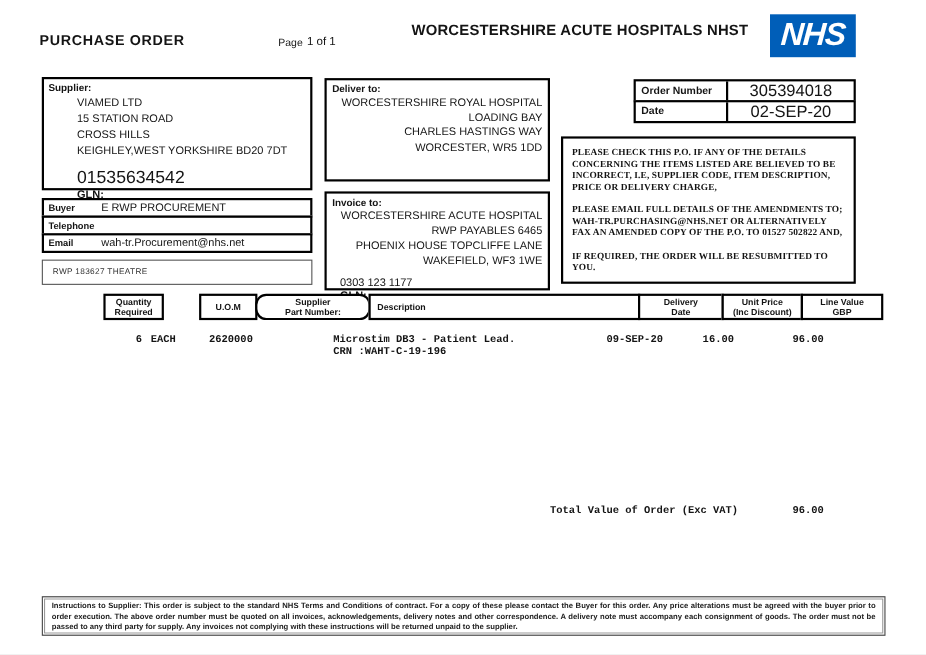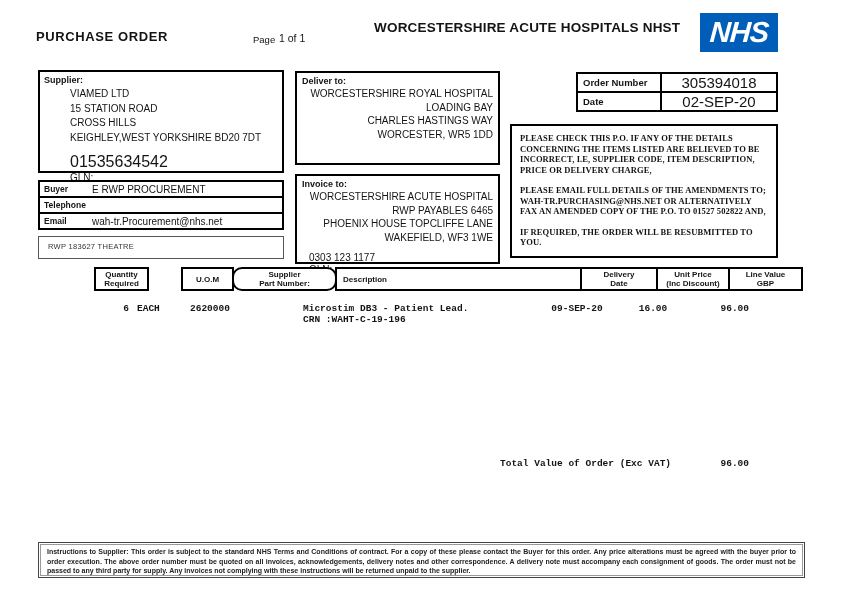--- a/index.html
+++ b/index.html
@@ -27,21 +27,21 @@
   }
 
   .bbox { border:2px solid #000; background:#fff; }
   .box-label { font-size:9px; font-weight:bold; }
 
   
   .supplier-box { left:38px; top:70px; width:246px; height:103px; padding:3px 4px; }
   .addr { font-size:10px; line-height:11.5px; }
   .supplier-box .addr { margin-left:26px; margin-top:3px; }
   .supplier-phone { margin-left:26px; margin-top:10px; font-size:16px; }
-  .gln { margin-left:26px; font-size:10px; margin-top:1px; }
+  .gln { margin-left:26px; font-size:10px; margin-top:1px;font-weight:bold; }
 
   
   .buyer-rows { left:38px; top:180px; width:246px; }
   .brow { border:2px solid #000; margin-top:-2px; height:18px; display:flex; align-items:center; background:#fff; }
   .brow:first-child { margin-top:0;align-items:center; }
   .brow .lbl { width:52px; padding-left:4px; font-size:8.5px; font-weight:bold; }
   .brow .val { font-size:10px; }
   .ref-box { left:38px; top:236px; width:246px; height:23px; border:1px solid #555; padding:5px 9px; }
   .ref-box .ref { font-size:7.5px; color:#333; letter-spacing:.3px; }
 

